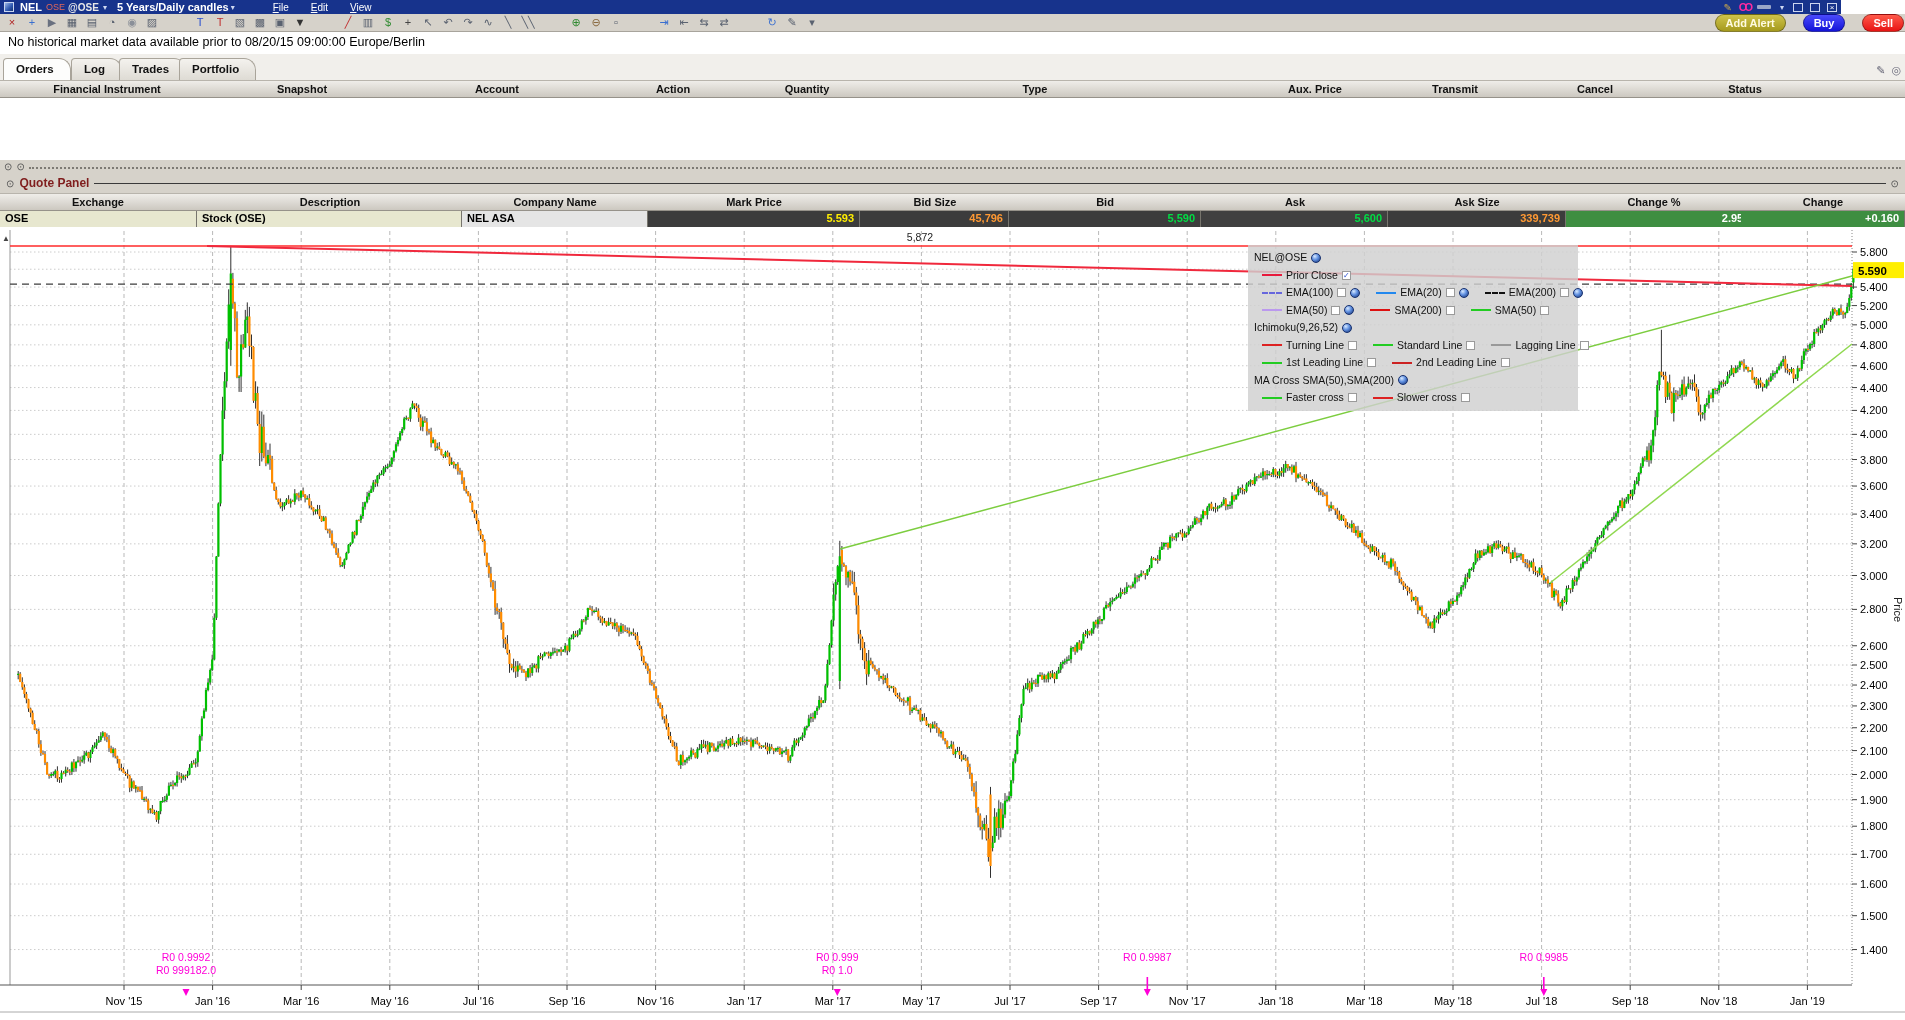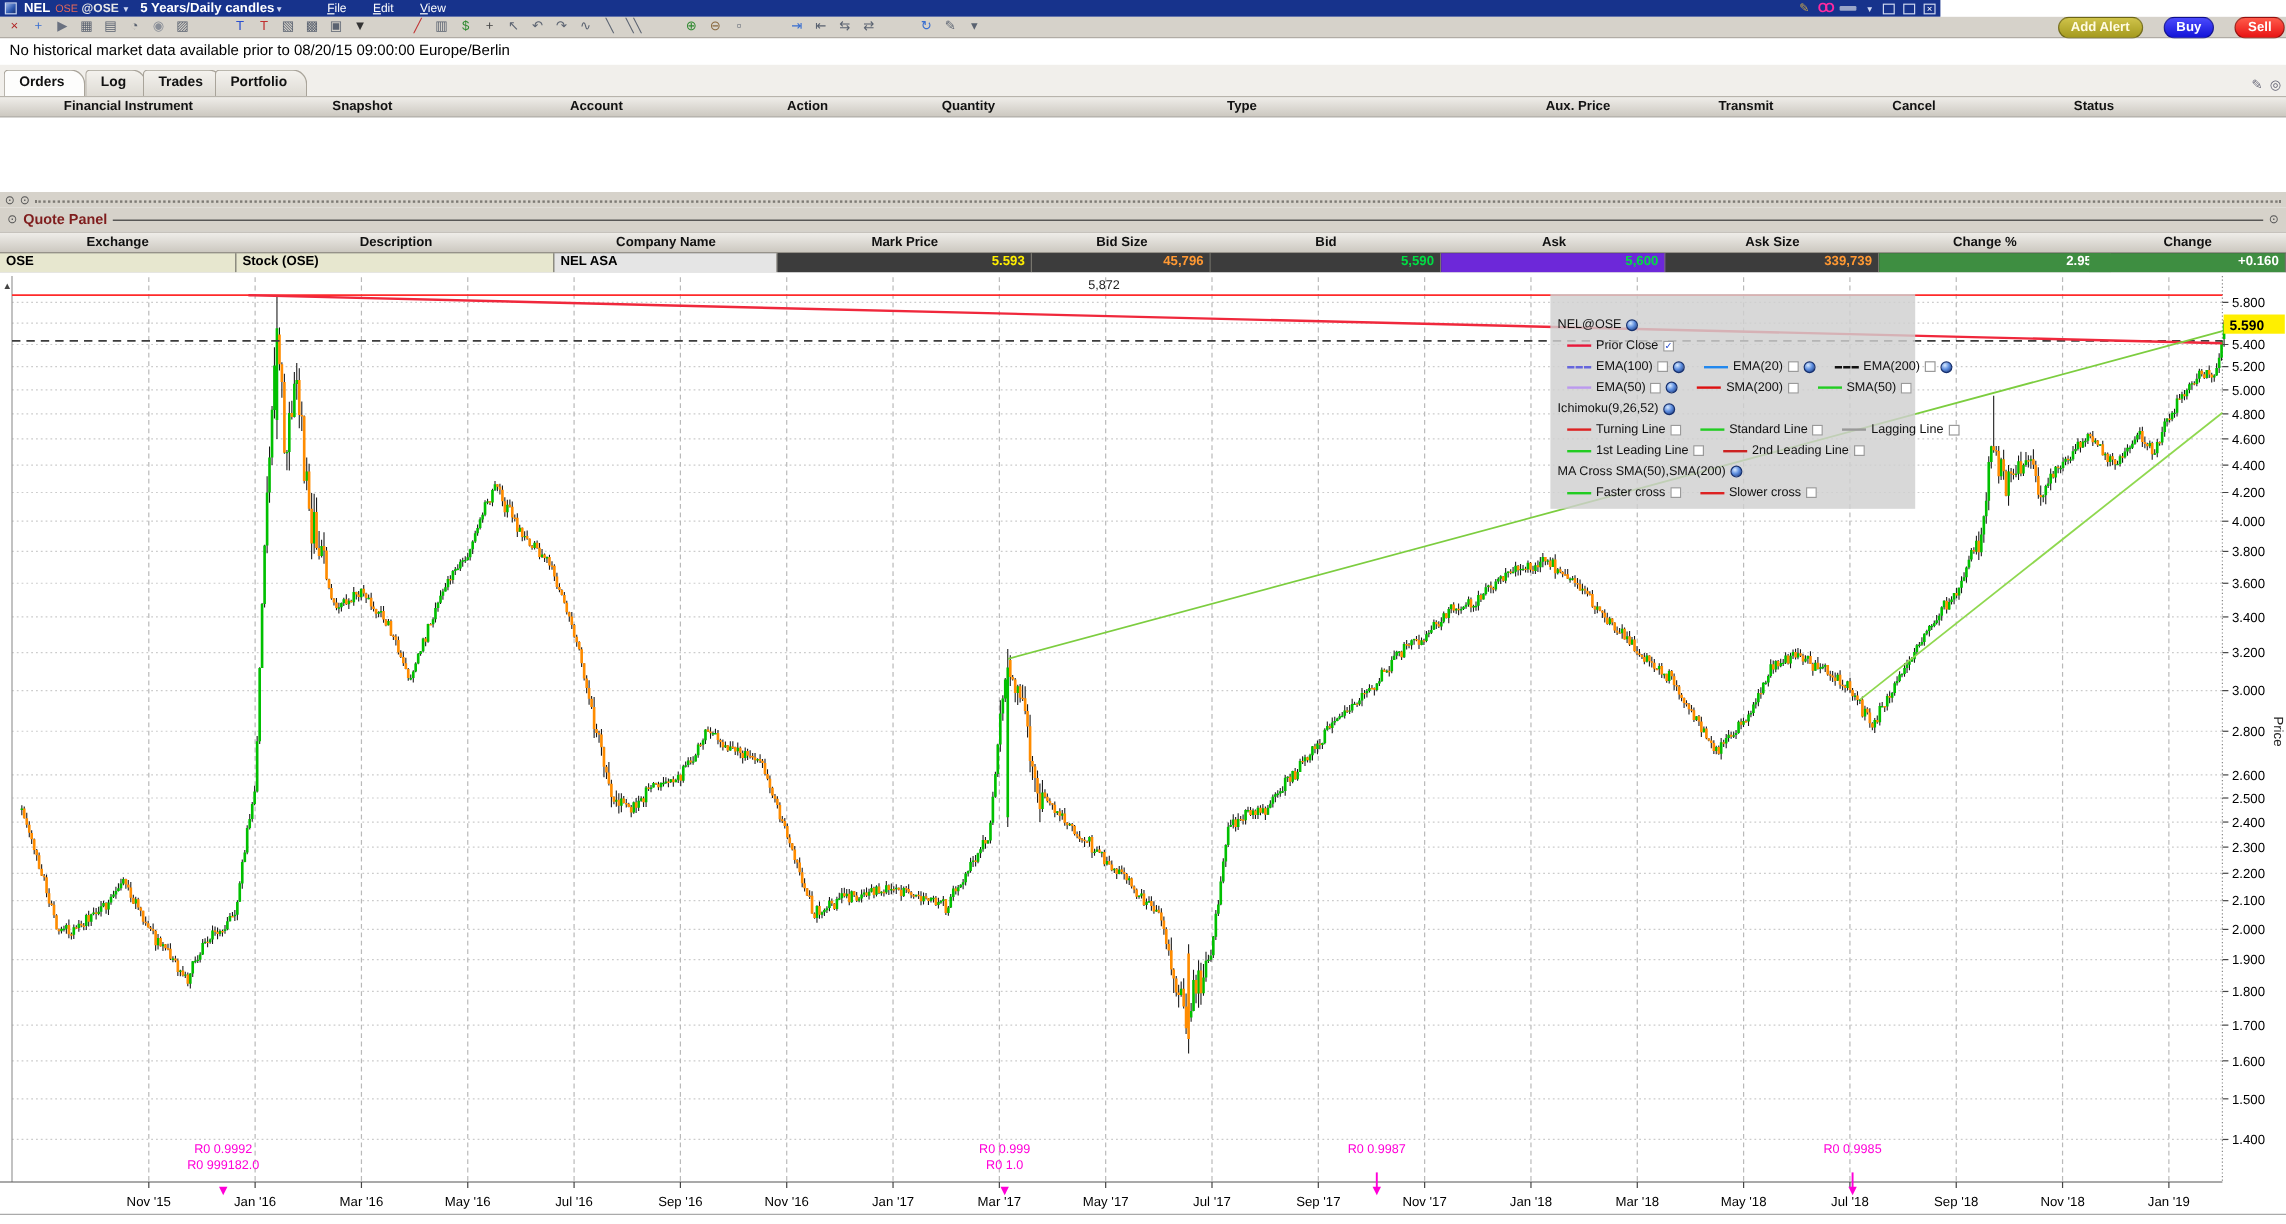--- a/index.html
+++ b/index.html
@@ -1,19 +1,19 @@
 <!DOCTYPE html>
 <html><head>
 <meta charset="utf-8">
 <style>
 *{margin:0;padding:0;box-sizing:border-box}
 html,body{width:1905px;height:1020px;overflow:hidden}
 body{position:relative;font-family:"Liberation Sans",sans-serif;background:#fff;font-size:11px}
 
-.titlebar{position:absolute;left:0;top:0;width:1617px;height:14px;background:#17338c;color:#fff;
+.titlebar{position:absolute;left:0;top:0;width:1841px;height:14px;background:#17338c;color:#fff;
   display:flex;align-items:center;padding:0 4px;white-space:nowrap}
 .titlebar .appicon{width:10px;height:10px;margin-right:6px;background:linear-gradient(135deg,#9db8e8 0%,#2d57b0 60%,#16306f 100%);border:1px solid #c9d6f0}
 .tb-sym{font-weight:bold;font-size:11px;margin-right:4px}
 .tb-exch{color:#e0675a;font-size:9px;margin-right:3px}
 .tb-contract{font-weight:bold;font-size:10px;color:#e8e8e8;margin-right:2px}
 .tb-tf{font-weight:bold;font-size:11px;margin-left:8px}
 .caret{font-size:8px;color:#cfd8f2;margin:0 2px}
 .menu{margin-left:36px;font-size:10px}
 .menu span.mi{margin-right:22px;cursor:default}
 .mi u{text-decoration:underline}
@@ -52,22 +52,22 @@
 .splitter .dots{flex:1;border-top:2px dotted #7d7a74;margin-top:2px}
 .qptitle{position:absolute;left:0;top:173px;width:1905px;height:20px;background:#d6d2ca;display:flex;align-items:center;gap:5px;padding:0 6px}
 .qptitle .t{font-size:12px;font-weight:bold;color:#7f1d1d}
 .qptitle .rule{flex:1;border-top:1px solid #3a3a3a;margin-top:1px}
 .circ{font-size:10px;color:#555}
 .qphdr{top:193px;height:18px}
 .qprow{position:absolute;left:0;top:211px;width:1905px;height:16px;background:#222}
 .qcell{position:absolute;top:0;height:16px;font-size:11px;font-weight:bold;line-height:15px;padding:0 5px;border-right:1px solid #77756d;overflow:hidden;white-space:nowrap}
 
 .chart{position:absolute;left:0;top:227px;width:1905px;height:793px;background:#fff}
-.legendbox{position:absolute;left:1292px;top:18px;width:304px;background:rgba(208,208,208,0.82);
-  font-size:10.5px;color:#111;padding:17px 6px 4px 6px;line-height:17.5px}
+.legendbox{position:absolute;left:1248px;top:18px;width:330px;background:rgba(208,208,208,0.82);
+  font-size:10.5px;color:#111;padding:4px 6px 4px 6px;line-height:17.5px}
 .lg-row{white-space:nowrap;display:flex;align-items:center;gap:4px}
 .lg-ind{margin-left:8px}
 .lg-item{display:inline-flex;align-items:center;gap:4px;margin-right:12px}
 .swatch{display:inline-block;width:20px;height:0;border-top-width:2px;border-top-style:solid}
 .swatch.dashed{border-top-style:dashed}
 .cb{display:inline-block;width:9px;height:9px;background:#fff;border:1px solid #9a9a9a;font-size:8px;line-height:8px;text-align:center;color:#2a4fd0}
 .globe{display:inline-block;width:10px;height:10px;border-radius:50%;border:1px solid #16306f;
   background:radial-gradient(circle at 35% 30%,#d7e9ff 0%,#5f8fe0 45%,#16306f 100%)}
 .pricelabel{position:absolute;right:1px;top:370px;writing-mode:vertical-rl;font-size:11px;color:#222}
 </style>
@@ -194,21 +194,21 @@
     <span class="clabel" style="left: 1654px;">Change %</span>
     <span class="clabel" style="left: 1823px;">Change</span>
   </div>
 <div class="qprow" id="qprow">
     <div class="qcell" style="left: 0px; width: 197px; background: rgb(231, 231, 207); color: rgb(0, 0, 0); text-align: left;">OSE</div>
     <div class="qcell" style="left: 197px; width: 265px; background: rgb(231, 231, 207); color: rgb(0, 0, 0); text-align: left;">Stock (OSE)</div>
     <div class="qcell" style="left: 462px; width: 186px; background: #e5e5e5; color: rgb(0, 0, 0); text-align: left;">NEL ASA</div>
     <div class="qcell" style="left: 648px; width: 212px; background: rgb(60, 60, 60); color: rgb(255, 238, 0); text-align: right;">5.593</div>
     <div class="qcell" style="left: 860px; width: 149px; background: rgb(60, 60, 60); color: rgb(255, 153, 51); text-align: right;">45,796</div>
     <div class="qcell" style="left: 1009px; width: 192px; background: rgb(60, 60, 60); color: rgb(0, 221, 68); text-align: right;">5,590</div>
-    <div class="qcell" style="left: 1201px; width: 187px; background: #6d28d9; color: rgb(0, 221, 68); text-align: right;">5,600</div>
+    <div class="qcell" style="left: 1201px; width: 187px; background: #404040; color: rgb(0, 221, 68); text-align: right;">5,600</div>
     <div class="qcell" style="left: 1388px; width: 178px; background: rgb(60, 60, 60); color: rgb(255, 153, 51); text-align: right;">339,739</div>
     <div class="qcell" style="left: 1566px; width: 193px; background: rgb(62, 142, 65); color: rgb(255, 255, 255); text-align: right;">2.95%</div>
     <div class="qcell" style="left: 1741px; width: 164px; background: rgb(62, 142, 65); color: rgb(255, 255, 255); text-align: right;">+0.160</div>
   </div>
 
 <div class="chart" id="chart">
   <svg width="1905" height="793" style="position: absolute; left: 0px; top: 0px;">
       <line x1="10" y1="25.00226727388087" x2="1852" y2="25.00226727388087" stroke="#cccccc" stroke-width="1" stroke-dasharray="1.5,2.5"></line>
       <line x1="10" y1="42.223429482993666" x2="1852" y2="42.223429482993666" stroke="#cccccc" stroke-width="1" stroke-dasharray="1.5,2.5"></line>
       <line x1="10" y1="60.07095140004565" x2="1852" y2="60.07095140004565" stroke="#cccccc" stroke-width="1" stroke-dasharray="1.5,2.5"></line>

